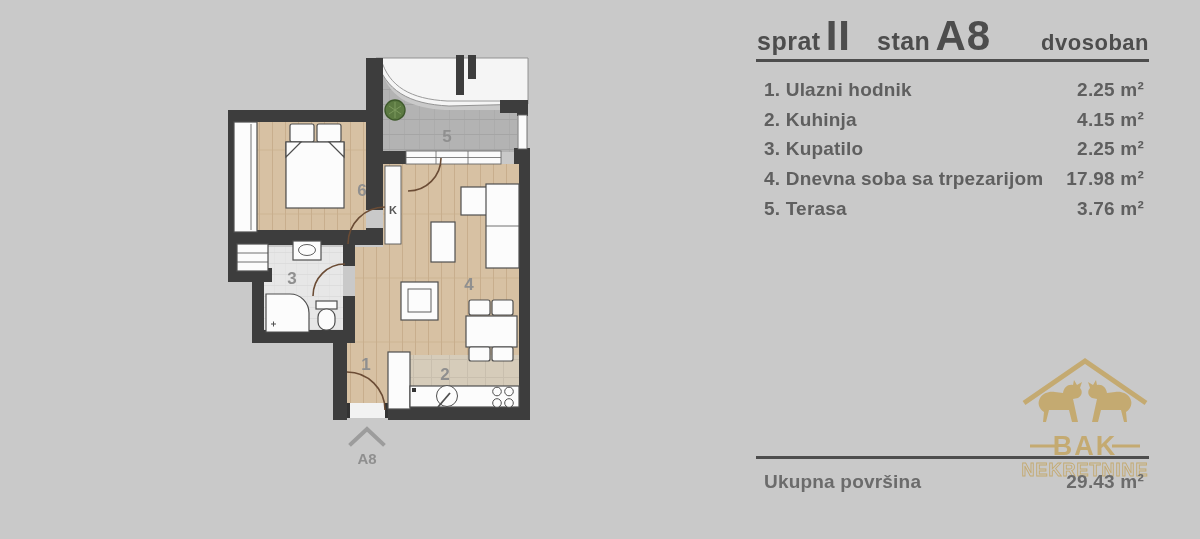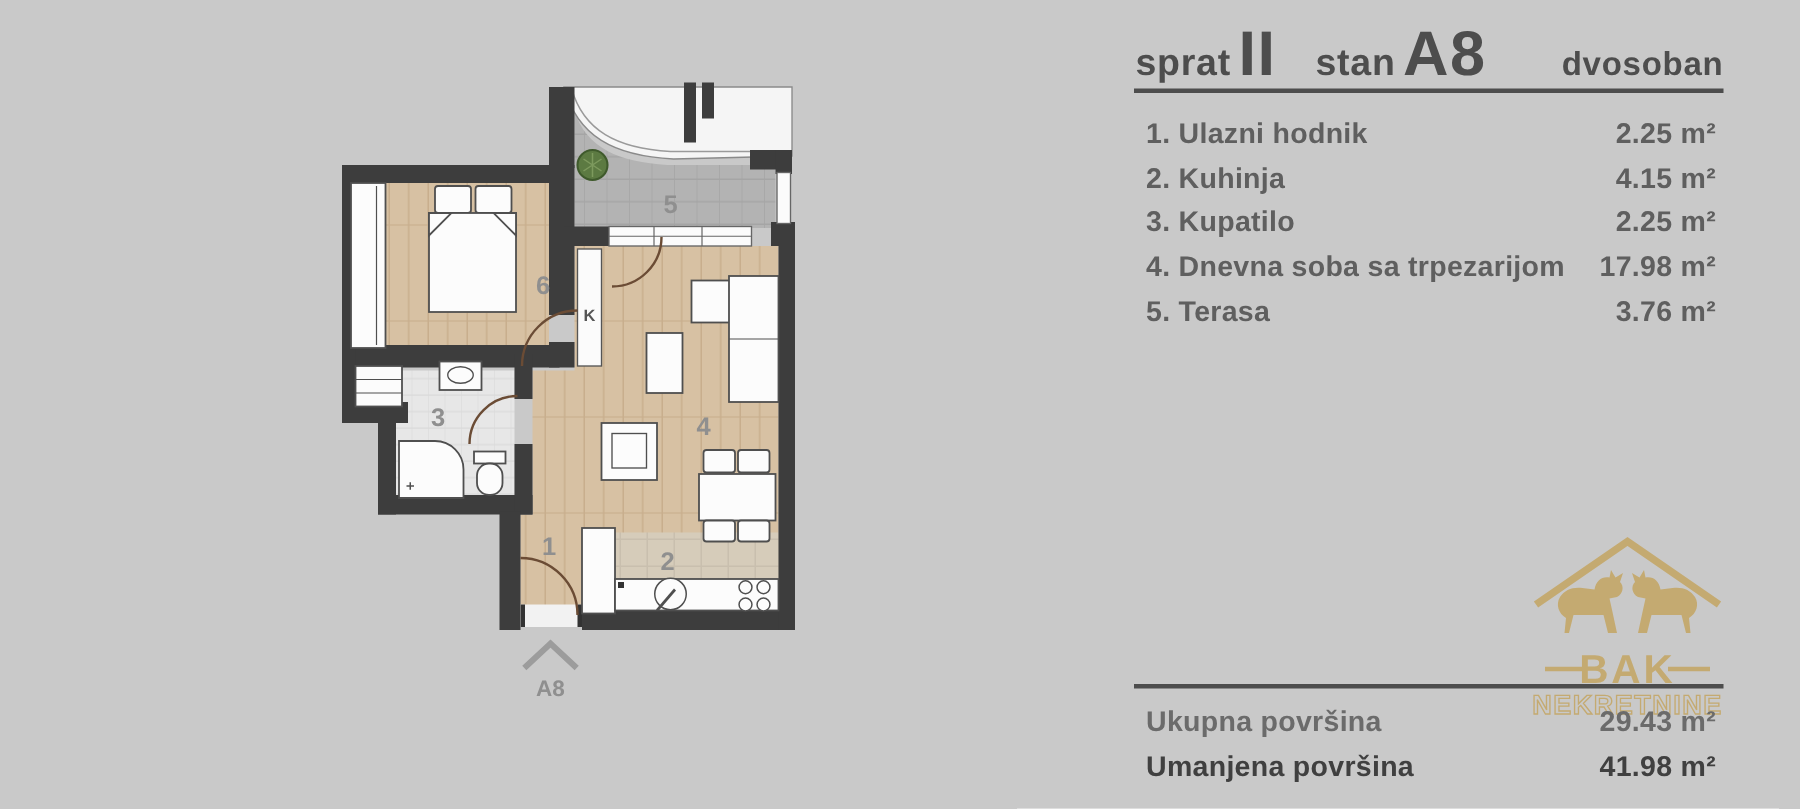--- a/index.html
+++ b/index.html
@@ -207,24 +207,20 @@
       <span>5. Terasa</span>
       <span>3.76 m²</span>
     </div>
   </div>
 
   <div class="hr hr2"></div>
   <div class="tot t1">
     <span>Ukupna površina</span>
     <span>29.43 m²</span>
   </div>
-  <div class="tot t2">
-    <span>Umanjena površina</span>
-    <span>41.98 m²</span>
-  </div>
 
   <svg class="logo" width="138" height="132" viewBox="0 0 138 132">
     <path d="M2,51 L63,9 L124,51" fill="none" style="stroke:var(--gold,#c4a35c)" stroke-width="5"></path>
     <g style="fill:var(--gold,#c4a35c)">
       <path transform="translate(13,26)" d="M2,44 L8,44 L9,34 C4,31 2,25 5,20 C8,15 14,13 20,14 L28,15 C29,9 33,6 38,7 L39,2 L42,7 L47,4 L45,10 C48,13 47,18 43,20 L38,21 L40,30 L43,44 L37,44 L34,32 L14,32 L11,44 Z"></path>
     </g>
     <g style="fill:var(--gold,#c4a35c)">
       <path transform="translate(113,26) scale(-1,1)" d="M2,44 L8,44 L9,34 C4,31 2,25 5,20 C8,15 14,13 20,14 L28,15 C29,9 33,6 38,7 L39,2 L42,7 L47,4 L45,10 C48,13 47,18 43,20 L38,21 L40,30 L43,44 L37,44 L34,32 L14,32 L11,44 Z"></path>
     </g>
     <line x1="8" y1="94" x2="36" y2="94" style="stroke:var(--gold,#c4a35c)" stroke-width="3"></line>

